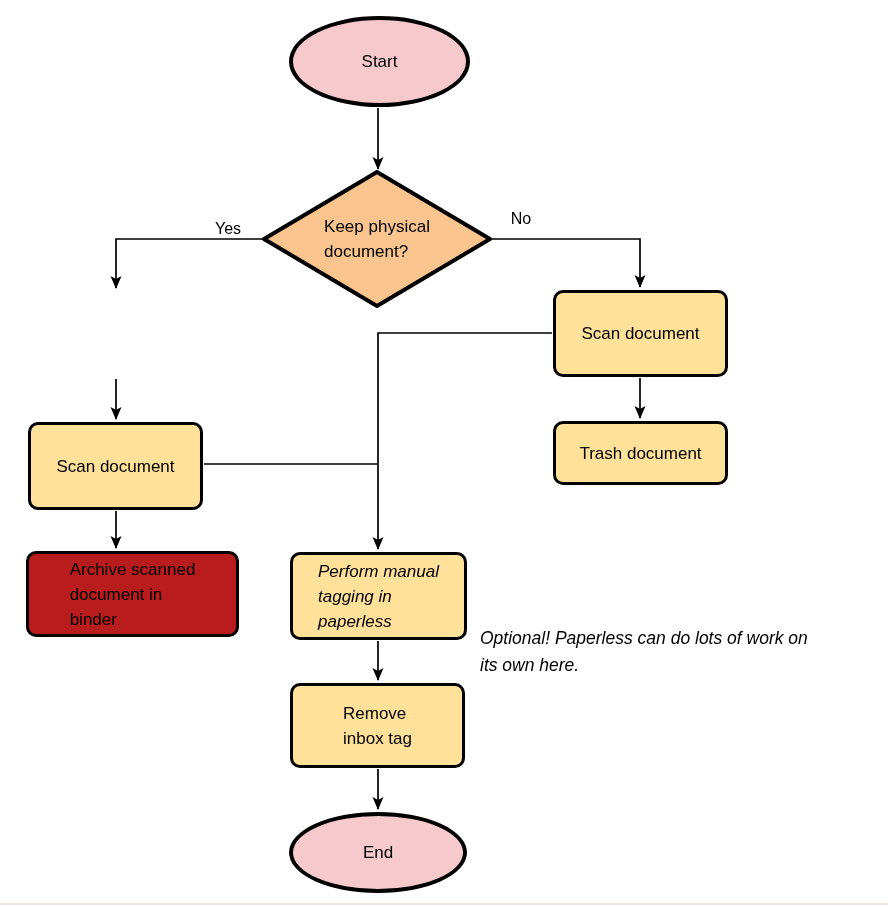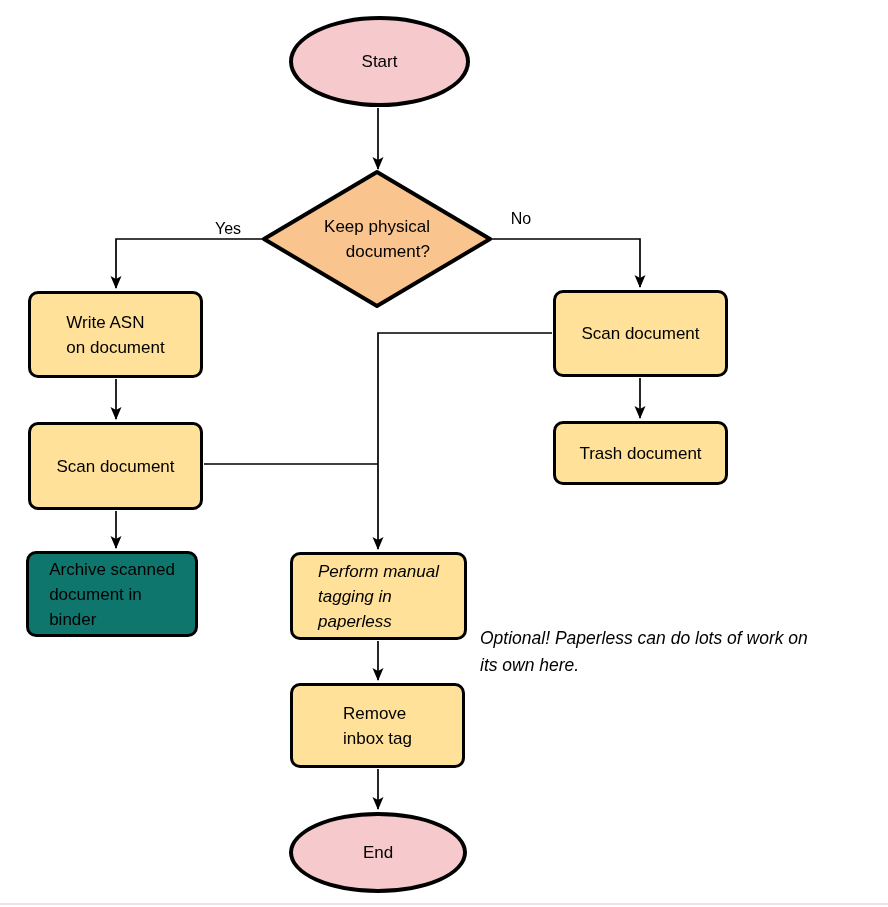--- a/index.html
+++ b/index.html
@@ -43,21 +43,21 @@
   }
   .terminal {
     border: 4px solid #000000;
     border-radius: 50%;
   }
   .decision-label {
     position: absolute;
     display: flex;
     align-items: center;
     justify-content: center;
-    text-align: right;
+    text-align: left;
     font-size: 17px;
     line-height: 25px;
     white-space: pre-line;
   }
   .edge-label {
     position: absolute;
     font-size: 16px;
     color: #000000;
     text-align: center;
   }
@@ -116,26 +116,24 @@
 
   <div class="node terminal" style="left: 289px; top: 16px; width: 181px; height: 91px; background-color: rgb(246, 201, 204);">Start</div>
 
   <div class="decision-label" style="left:267px; top:214px; width:220px; height:50px;">Keep physical
 document?</div>
 
   <div class="edge-label" style="left:203px; top:220px; width:50px;">Yes</div>
 
   <div class="edge-label" style="left:496px; top:210px; width:50px;">No</div>
 
-  <div class="node process" style="left: 28px; top: 291px; width: 175px; height: 87px; background-color: rgb(255, 225, 153);">Write ASN
-on document</div>
 
   <div class="node process" style="left: 28px; top: 422px; width: 175px; height: 88px; background-color: rgb(255, 225, 153);">Scan document</div>
 
-  <div class="node process" style="left: 26px; top: 551px; width: 172px; height: 86px; background-color: #0f766e;">Archive scanned
+  <div class="node process" style="left: 26px; top: 551px; width: 213px; height: 86px; background-color: #b91c1c;">Archive scanned
 document in
 binder</div>
 
   <div class="node process" style="left: 553px; top: 290px; width: 175px; height: 87px; background-color: rgb(255, 225, 153);">Scan document</div>
 
   <div class="node process" style="left: 553px; top: 421px; width: 175px; height: 64px; background-color: rgb(255, 225, 153);">Trash document</div>
 
   <div class="node process" style="left: 290px; top: 552px; width: 177px; height: 88px; background-color: rgb(255, 225, 153); font-style: italic;">Perform manual
 tagging in
 paperless</div>

